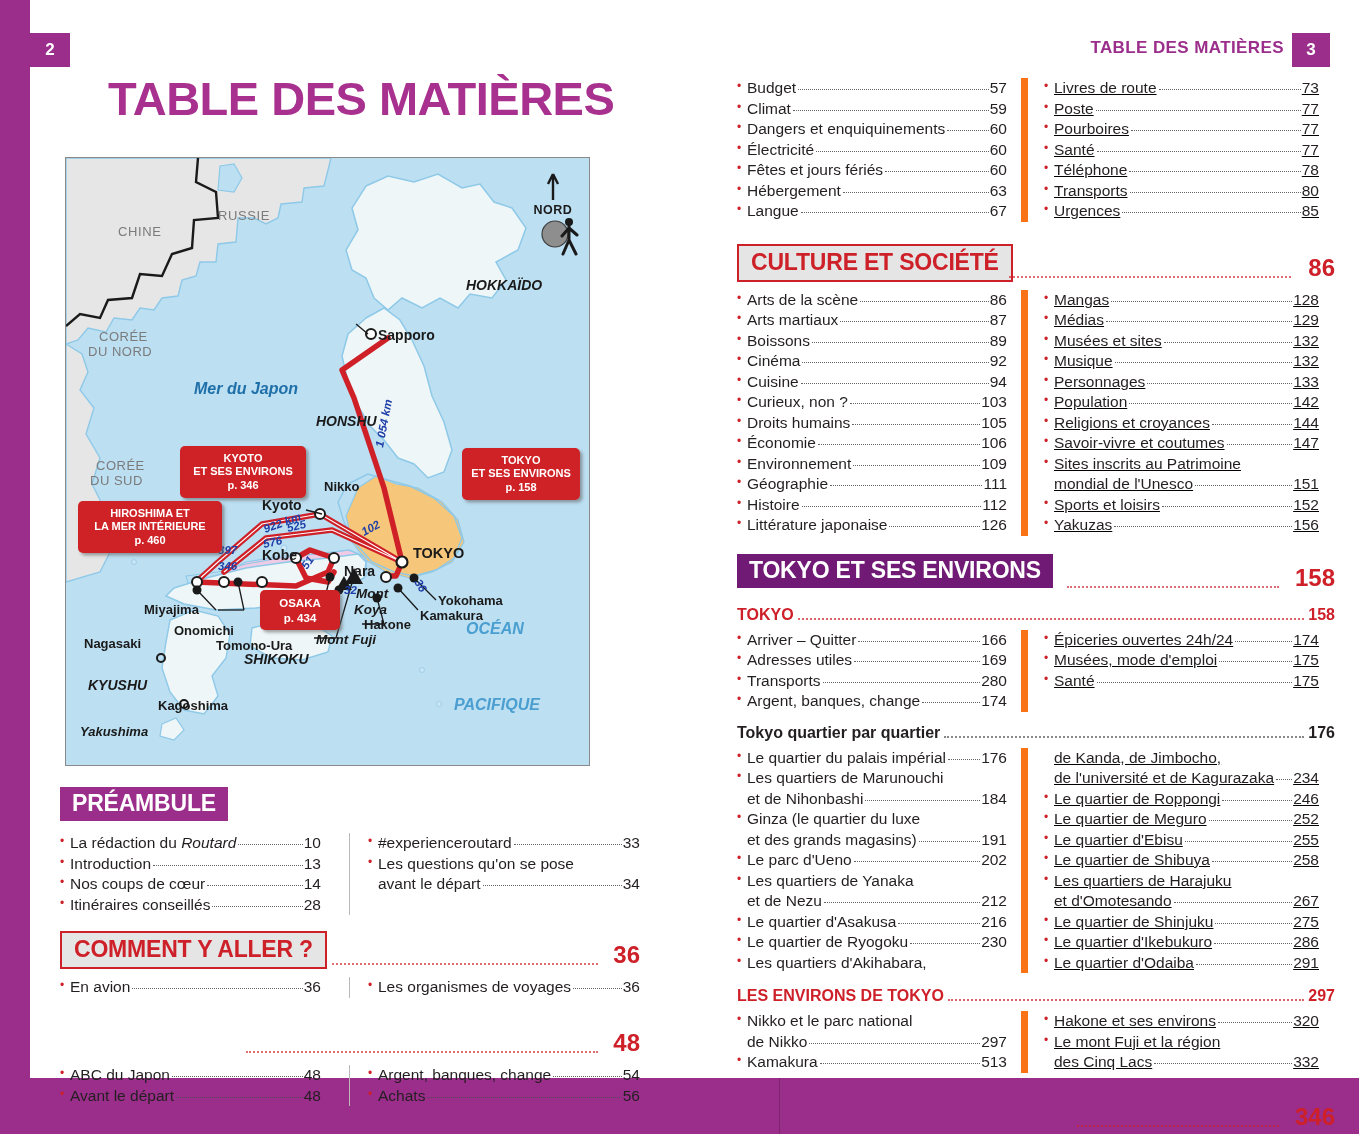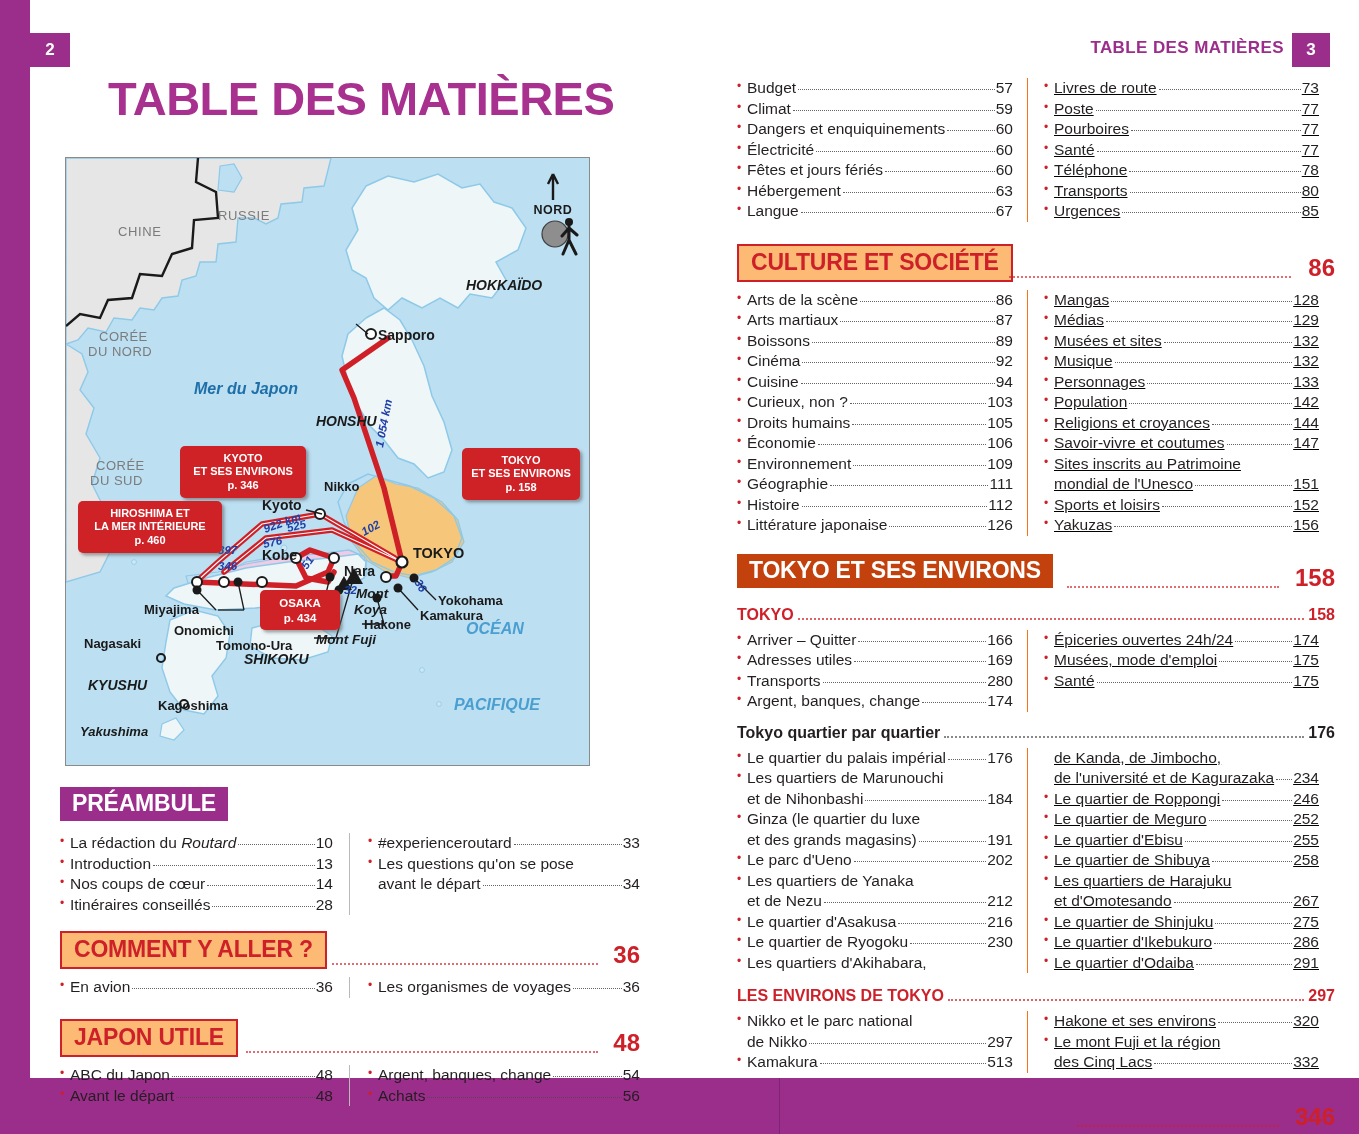--- a/index.html
+++ b/index.html
@@ -48,35 +48,35 @@
 
   
   .sec { position:absolute; width:580px; }
   .sec-head { position:relative; height:40px; }
   .sec-badge {
     display:inline-block; padding:4px 12px 5px 12px;
     font-size:23px; font-weight:bold; letter-spacing:-0.2px; line-height:1.1;
     vertical-align:top;
   }
   .badge-purple { background:#9B2D8B; color:#ffffff; }
-  .badge-red-outline { background:#fdba74; color:#CE2029; border:2px solid #CE2029; }
-  .badge-red-solid { background:#c2410c; color:#ffffff; }
+  .badge-red-outline { background:#e5e5e5; color:#CE2029; border:2px solid #CE2029; }
+  .badge-red-solid { background:#701a75; color:#ffffff; }
   .sec-dots {
     position:absolute; bottom:6px; height:14px;
     border-bottom:2px dotted #CE2029; opacity:.65;
   }
   .sec-page {
     position:absolute; bottom:2px; right:0;
     color:#CE2029; font-size:24px; font-weight:bold;
   }
 
   
   .cols { display:flex; margin-top:6px; }
   .col { width:290px; }
-  .col.first { padding-right:16px; border-right:1px solid #b9b9b9; }
+  .col.first { padding-right:28px; border-right:1px solid #b9b9b9; }
   .col.second { padding-left:18px; }
 
   ul.toc { list-style:none; }
   ul.toc li {
     position:relative; font-size:15.5px; color:#231f20; line-height:19.5px;
     padding-left:10px; margin-bottom:1px;
   }
   ul.toc li.bullet::before {
     content:"•"; position:absolute; left:0; top:-1px; color:#CE2029; font-size:12px;
   }
@@ -98,21 +98,21 @@
   .subhead .lbl { font-size:16px; font-weight:bold; white-space:nowrap; }
   .subhead .ldr { flex:1 1 auto; border-bottom:2px dotted #CE2029; height:11px; margin:0 4px; opacity:.7; }
   .subhead .pg  { font-size:16px; font-weight:bold; white-space:nowrap; }
   .subhead.red .lbl, .subhead.red .pg { color:#CE2029; }
   .subhead.dark .lbl, .subhead.dark .pg { color:#231f20; }
   .subhead.dark .ldr { border-bottom-color:#6b6b6b; opacity:.8; }
 
   
   .right-page { position:absolute; left:737px; top:72px; width:600px; }
   .rcol { width:291px; }
-  .rcol.first { padding-right:14px; border-right:1px solid #f97316; }
+  .rcol.first { padding-right:14px; border-right:7px solid #f97316; }
   .rcol.second { padding-left:16px;text-decoration:underline; }
   .sec-r { position:relative; width:598px; margin-top:18px; }
 </style>
 </head>
 <body>
 
 <div class="page">
 
   <div class="frame-left"></div>
   <div class="frame-bottom"></div>
@@ -415,21 +415,20 @@
                   <span class="pg">36</span>
                 </span>
             </li>
           </ul>
         </div>
       </div>
     </div>
 
     <div class="sec" style="top:959px;">
       <div class="sec-head">
-        <span class="sec-badge badge-red-outline">JAPON UTILE</span>
         <span class="sec-dots" style="left:186px; right:42px;"></span>
         <span class="sec-page">48</span>
       </div>
       <div class="cols">
         <div class="col first">
           <ul class="toc">
             <li class="bullet">
               <span class="entry">
                   <span class="lbl">ABC du Japon </span>
                   <span class="ldr"></span>

